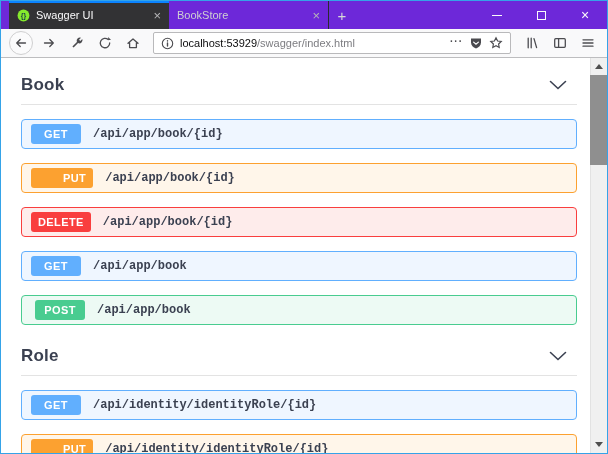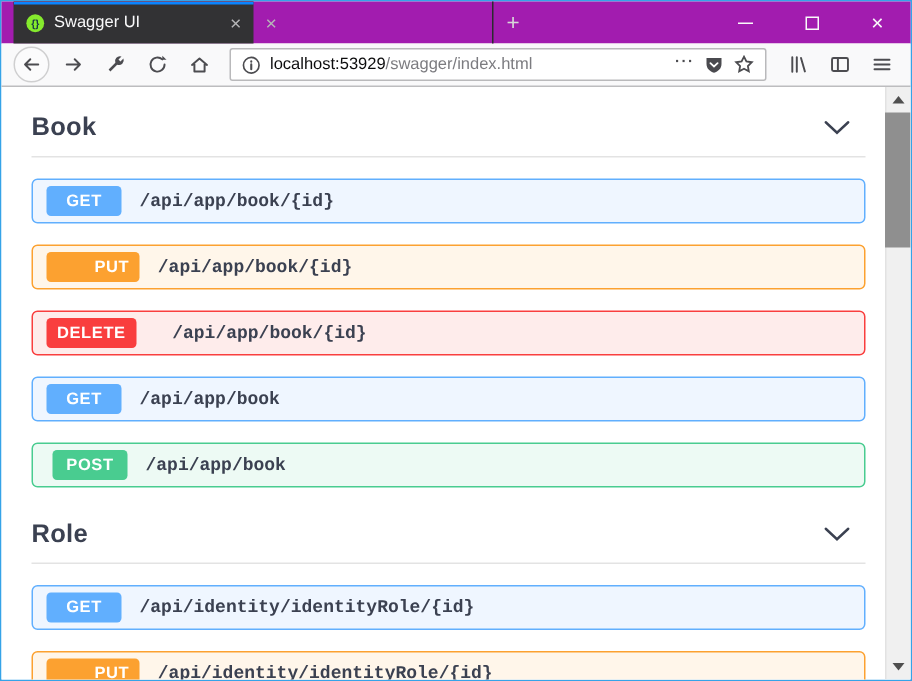--- a/index.html
+++ b/index.html
@@ -12,21 +12,21 @@
   .window {
     width:608px; height:454px;
     border:1px solid #35a3e8;
     display:flex; flex-direction:column;
     background:#fff;
   }
 
   
   .titlebar {
     height:28px; flex:0 0 28px;
-    background:#a21caf;
+    background:#6d28d9;
     display:flex; align-items:stretch;
     padding-left:8px;
   }
   .tab {
     width:160px; display:flex; align-items:center; gap:6px;
     padding:0 8px; font-size:11px; color:#f9f9fa;
     position:relative; cursor:default;
   }
   .tab.active { background:#323234; box-shadow:inset 0 2px 0 #0a84ff; }
   .tab.inactive { color:#cfcfd2; border-right:1px solid #2a2a2e; }
@@ -99,21 +99,21 @@
   .section-divider { border:none; border-bottom:1px solid #e3e3e3; margin:4px 0 0 0; }
   .ops { margin-top:14px; }
   .op {
     height:30px; margin-bottom:14px;
     border-radius:4px; border:1px solid;
     display:flex; align-items:center;
     padding-left:9px; cursor:pointer;
   }
   .op-get    { border-color:#61affe; background:#eff6ff; }
   .op-put    { border-color:#fca130; background:#fff6ea; }
-  .op-delete { border-color:#f93e3e; background:#feeceb;gap:12px; }
+  .op-delete { border-color:#f93e3e; background:#feeceb; }
   .op-post   { border-color:#49cc90; background:#edfaf4;padding-left:13px; }
   .method {
     min-width:50px; height:20px; line-height:20px;
     border-radius:3px; padding:0 7px;
     color:#fff; font-size:11px; font-weight:700; letter-spacing:.4px;
     text-align:center;
   }
   .m-get    { background:#61affe; }
   .m-put    { background:#fca130;padding-left:32px; }
   .m-delete { background:#f93e3e; }
@@ -146,20 +146,21 @@
       <span class="favicon-wrap">
         <svg width="13" height="13" viewBox="0 0 14 14">
           <circle cx="7" cy="7" r="6.4" fill="#85ea2d"></circle>
           <text x="7" y="9.6" font-size="7.5" font-weight="bold" text-anchor="middle" fill="#173647">{}</text>
         </svg>
       </span>
       <span class="tab-title">Swagger UI</span>
       <span class="tab-close">×</span>
     </div>
     <div class="tab inactive">
+      <span class="tab-title">BookStore</span>
       <span class="tab-close">×</span>
     </div>
     <div class="newtab">+</div>
     <div class="win-controls">
       <div class="win-btn">
           <span class="glyph-min"></span>
         </div>
       <div class="win-btn">
           <span class="glyph-max"></span>
         </div>

